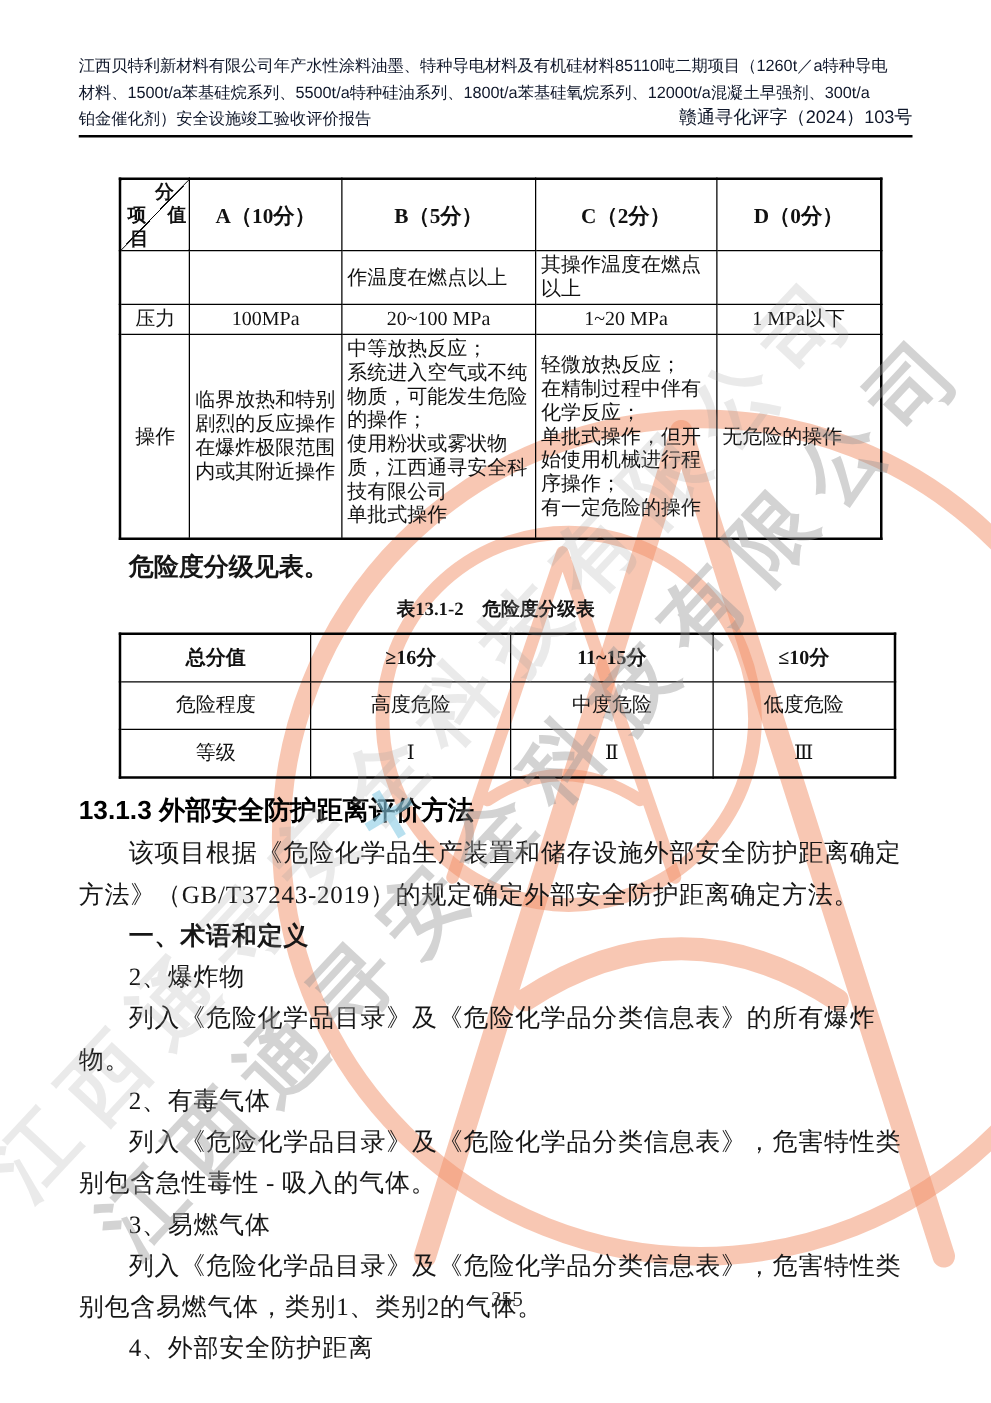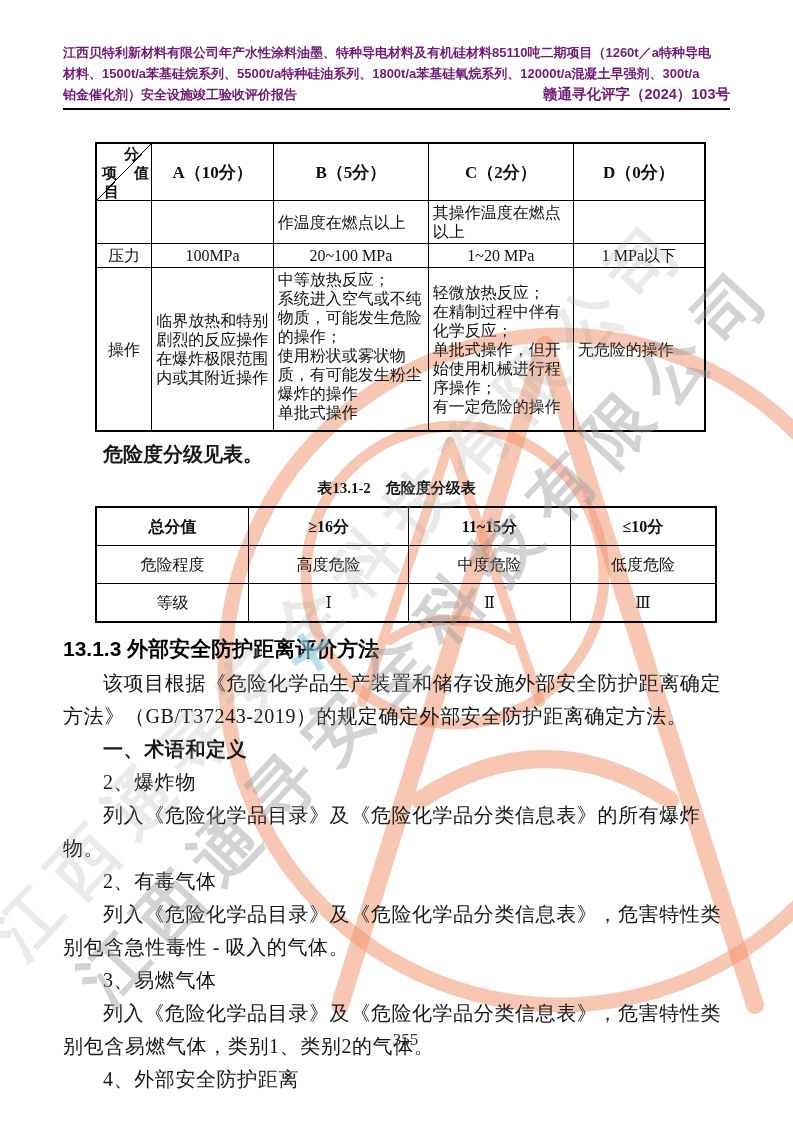--- a/index.html
+++ b/index.html
@@ -1,22 +1,22 @@
 <!DOCTYPE html>
 <html><head>
 <meta charset="utf-8">
 <style>
   html,body{margin:0;padding:0;background:#ffffff;}
   .page{position:relative;width:793px;height:1122px;background:#fff;overflow:hidden;
         font-family:"Liberation Serif","DejaVu Serif",serif;color:#161616;}
   .content{position:relative;z-index:2;padding:42px 63px 0 63px;}
 
   
-  .hdr{font-family:"Liberation Sans","DejaVu Sans",sans-serif;font-weight:bold;
-       font-size:13px;line-height:21px;color:#701a75;}
+  .hdr{font-family:"Liberation Sans","DejaVu Sans",sans-serif;font-weight:normal;
+       font-size:13px;line-height:21px;color:#0f172a;}
   .hdr-row3{display:flex;justify-content:space-between;align-items:flex-end;}
   .doc-no{font-size:14.5px;}
   .hdr-rule{border:0;border-top:2.5px solid #000;margin:3px 0 0 0;}
 
   
   table{border-collapse:collapse;table-layout:fixed;border:2px solid #000;}
   td{border:1px solid #000;padding:2px 4px;font-size:16px;line-height:19px;
      color:#111;overflow:hidden;}
   .t1{width:611px;margin:32px 0 0 32px;}
   .t1 .c0{width:55px}.t1 .c1{width:120px}.t1 .c2{width:153px}.t1 .c3{width:143px}.t1 .c4{width:130px}
@@ -126,21 +126,21 @@
         <td>100MPa</td>
         <td>20~100 MPa</td>
         <td>1~20 MPa</td>
         <td>1 MPa以下</td>
       </tr>
       <tr class="row-op">
         <td class="vmid" style="text-align:center">操作</td>
         <td class="vmid cell-left">临界放热和特别剧烈的反应操作在爆炸极限范围内或其附近操作</td>
         <td class="pre cell-left" style="vertical-align:top">中等放热反应；
 系统进入空气或不纯物质，可能发生危险的操作；
-使用粉状或雾状物质，有可能发生粉尘爆炸的操作
+使用粉状或雾状物质，江西通寻安全科技有限公司
 单批式操作</td>
         <td class="pre cell-left vmid">轻微放热反应；
 在精制过程中伴有化学反应；
 单批式操作，但开始使用机械进行程序操作；
 有一定危险的操作</td>
         <td class="vmid cell-left">无危险的操作</td>
       </tr>
     </tbody>
       </table>
 

